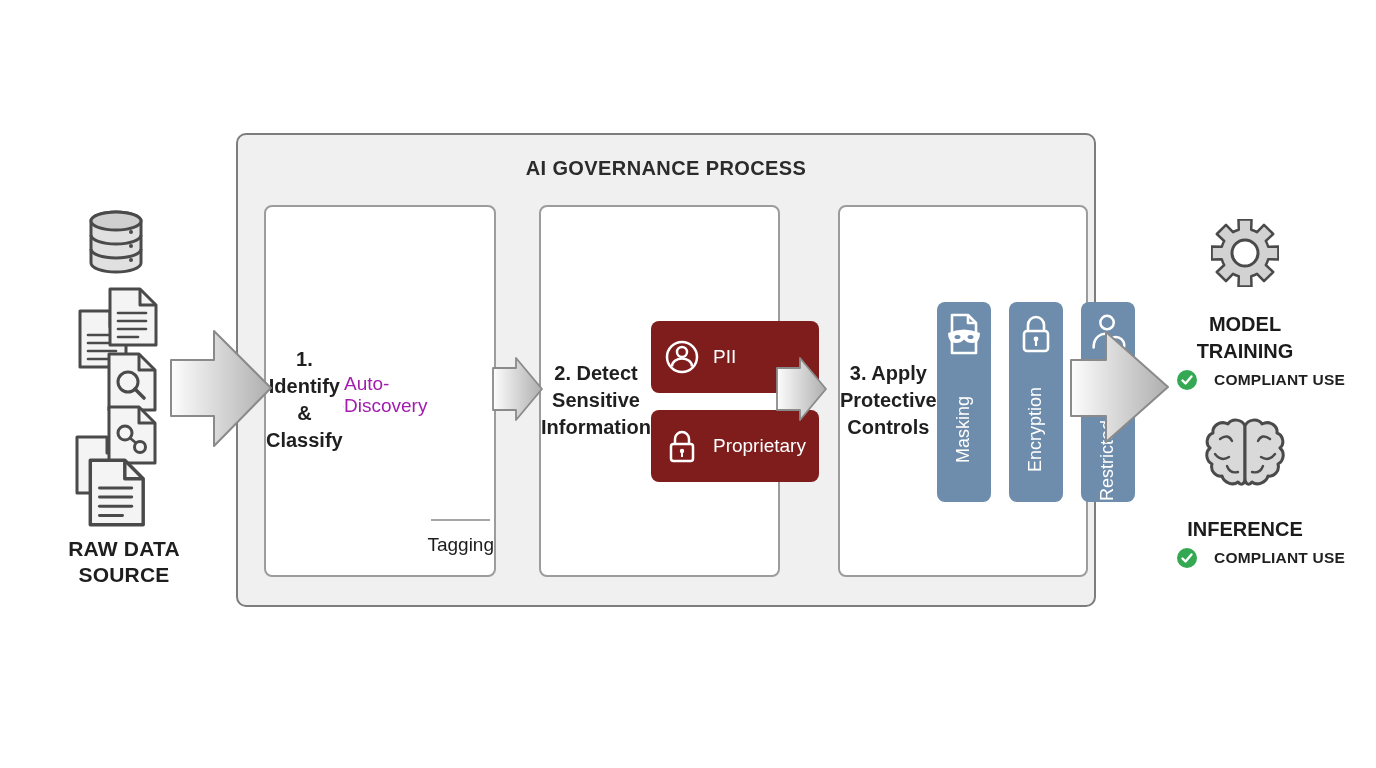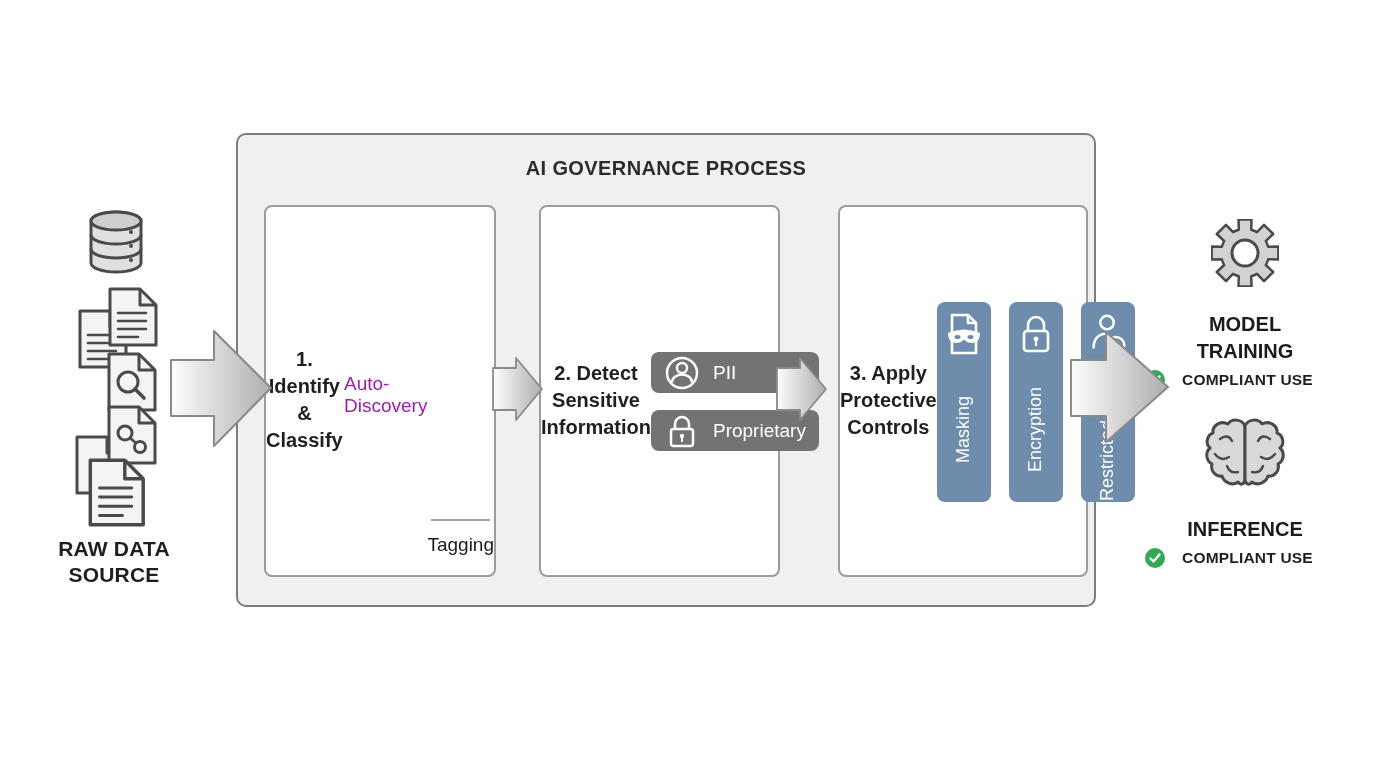--- a/index.html
+++ b/index.html
@@ -1,21 +1,21 @@
 <!DOCTYPE html>
 <html><head>
 <meta charset="utf-8">
 <style>
   * { margin:0; padding:0; box-sizing:border-box; }
   html,body { width:1376px; height:768px; background:#ffffff; font-family:"Liberation Sans", sans-serif; overflow:hidden; }
   #stage { position:relative; width:1376px; height:768px; background:#ffffff; }
 
   
   .source-icons { position:absolute; left:55px; top:208px; width:160px; height:326px; }
-  .source-label { position:absolute; left:34px; top:536px; width:160px; text-align:center;
+  .source-label { position:absolute; left:44px; top:536px; width:160px; text-align:center;
                   font-size:21px; font-weight:bold; color:#1e1e1e; line-height:26px; letter-spacing:.2px; }
 
   
   .arrow { position:absolute; z-index:5; }
 
   
   .gov-box { position:absolute; left:236px; top:133px; width:860px; height:474px;
              background:#f0f0f1; border:2px solid #7d7d7d; border-radius:10px; }
   .gov-title { position:absolute; top:22px; left:0; width:100%; text-align:center;
                font-size:20px; font-weight:bold; color:#2b2b2b; letter-spacing:.4px; }
@@ -33,40 +33,40 @@
   .card-3 .card-title { width:222px; }
 
   .body-label { margin-top:8px; font-size:19px; color:#a21caf; }
   .card-footer { margin-top:auto; width:100%; text-align:center; padding-bottom:19px; }
   .card-footer .divider { border-top:2px solid #a6a6a6; width:88%; margin:0 auto 13px auto; }
   .footer-label { font-size:19px; color:#1c1c1c; }
 
   .folder-icon { margin-top:32px; }
 
   .tag-list { margin-top:21px; display:flex; flex-direction:column; gap:17px; }
-  .tag { width:168px; height:41px; background:#737373; border-radius:8px;
+  .tag { width:168px; height:72px; background:#7f1d1d; border-radius:8px;
          display:flex; align-items:center; padding-left:11px; gap:11px; }
   .tag-label { color:#ffffff; font-size:19px; }
 
   .bars { margin-top:21px; display:flex; gap:18px; }
   .bar { width:54px; height:200px; background:#6E8CAB; border-radius:8px;
          display:flex; flex-direction:column; align-items:center; }
   .bar-icon { margin-top:9px; }
   .bar-label-wrap { flex:1; display:flex; align-items:center; justify-content:center; }
   .bar-label { writing-mode:vertical-rl; transform:rotate(180deg); color:#ffffff; font-size:18px; white-space:nowrap; }
 
   
   .output-block { position:absolute; text-align:center; }
   .out-train { left:1145px; top:219px; width:200px; }
   .out-infer { left:1145px; top:414px; width:200px; }
   .out-icon { display:block; margin:0 auto; }
   .out-label { margin-top:24px; font-size:20px; font-weight:bold; color:#1b1b1b; line-height:27px;
                display:inline-block; }
   .out-train .out-label { width:130px; }
-  .badge { margin-top:5px; display:flex; align-items:center; justify-content:flex-start; gap:17px; }
+  .badge { margin-top:5px; display:flex; align-items:center; justify-content:flex-end; gap:17px; }
   .badge-label { font-size:15.5px; font-weight:bold; color:#1f1f1f; letter-spacing:.2px; }
 </style>
 </head>
 <body>
 
 <div id="stage">
 
   <svg class="source-icons" width="160" height="326" viewBox="0 0 160 326">
     <defs>
       <g id="docshape">

